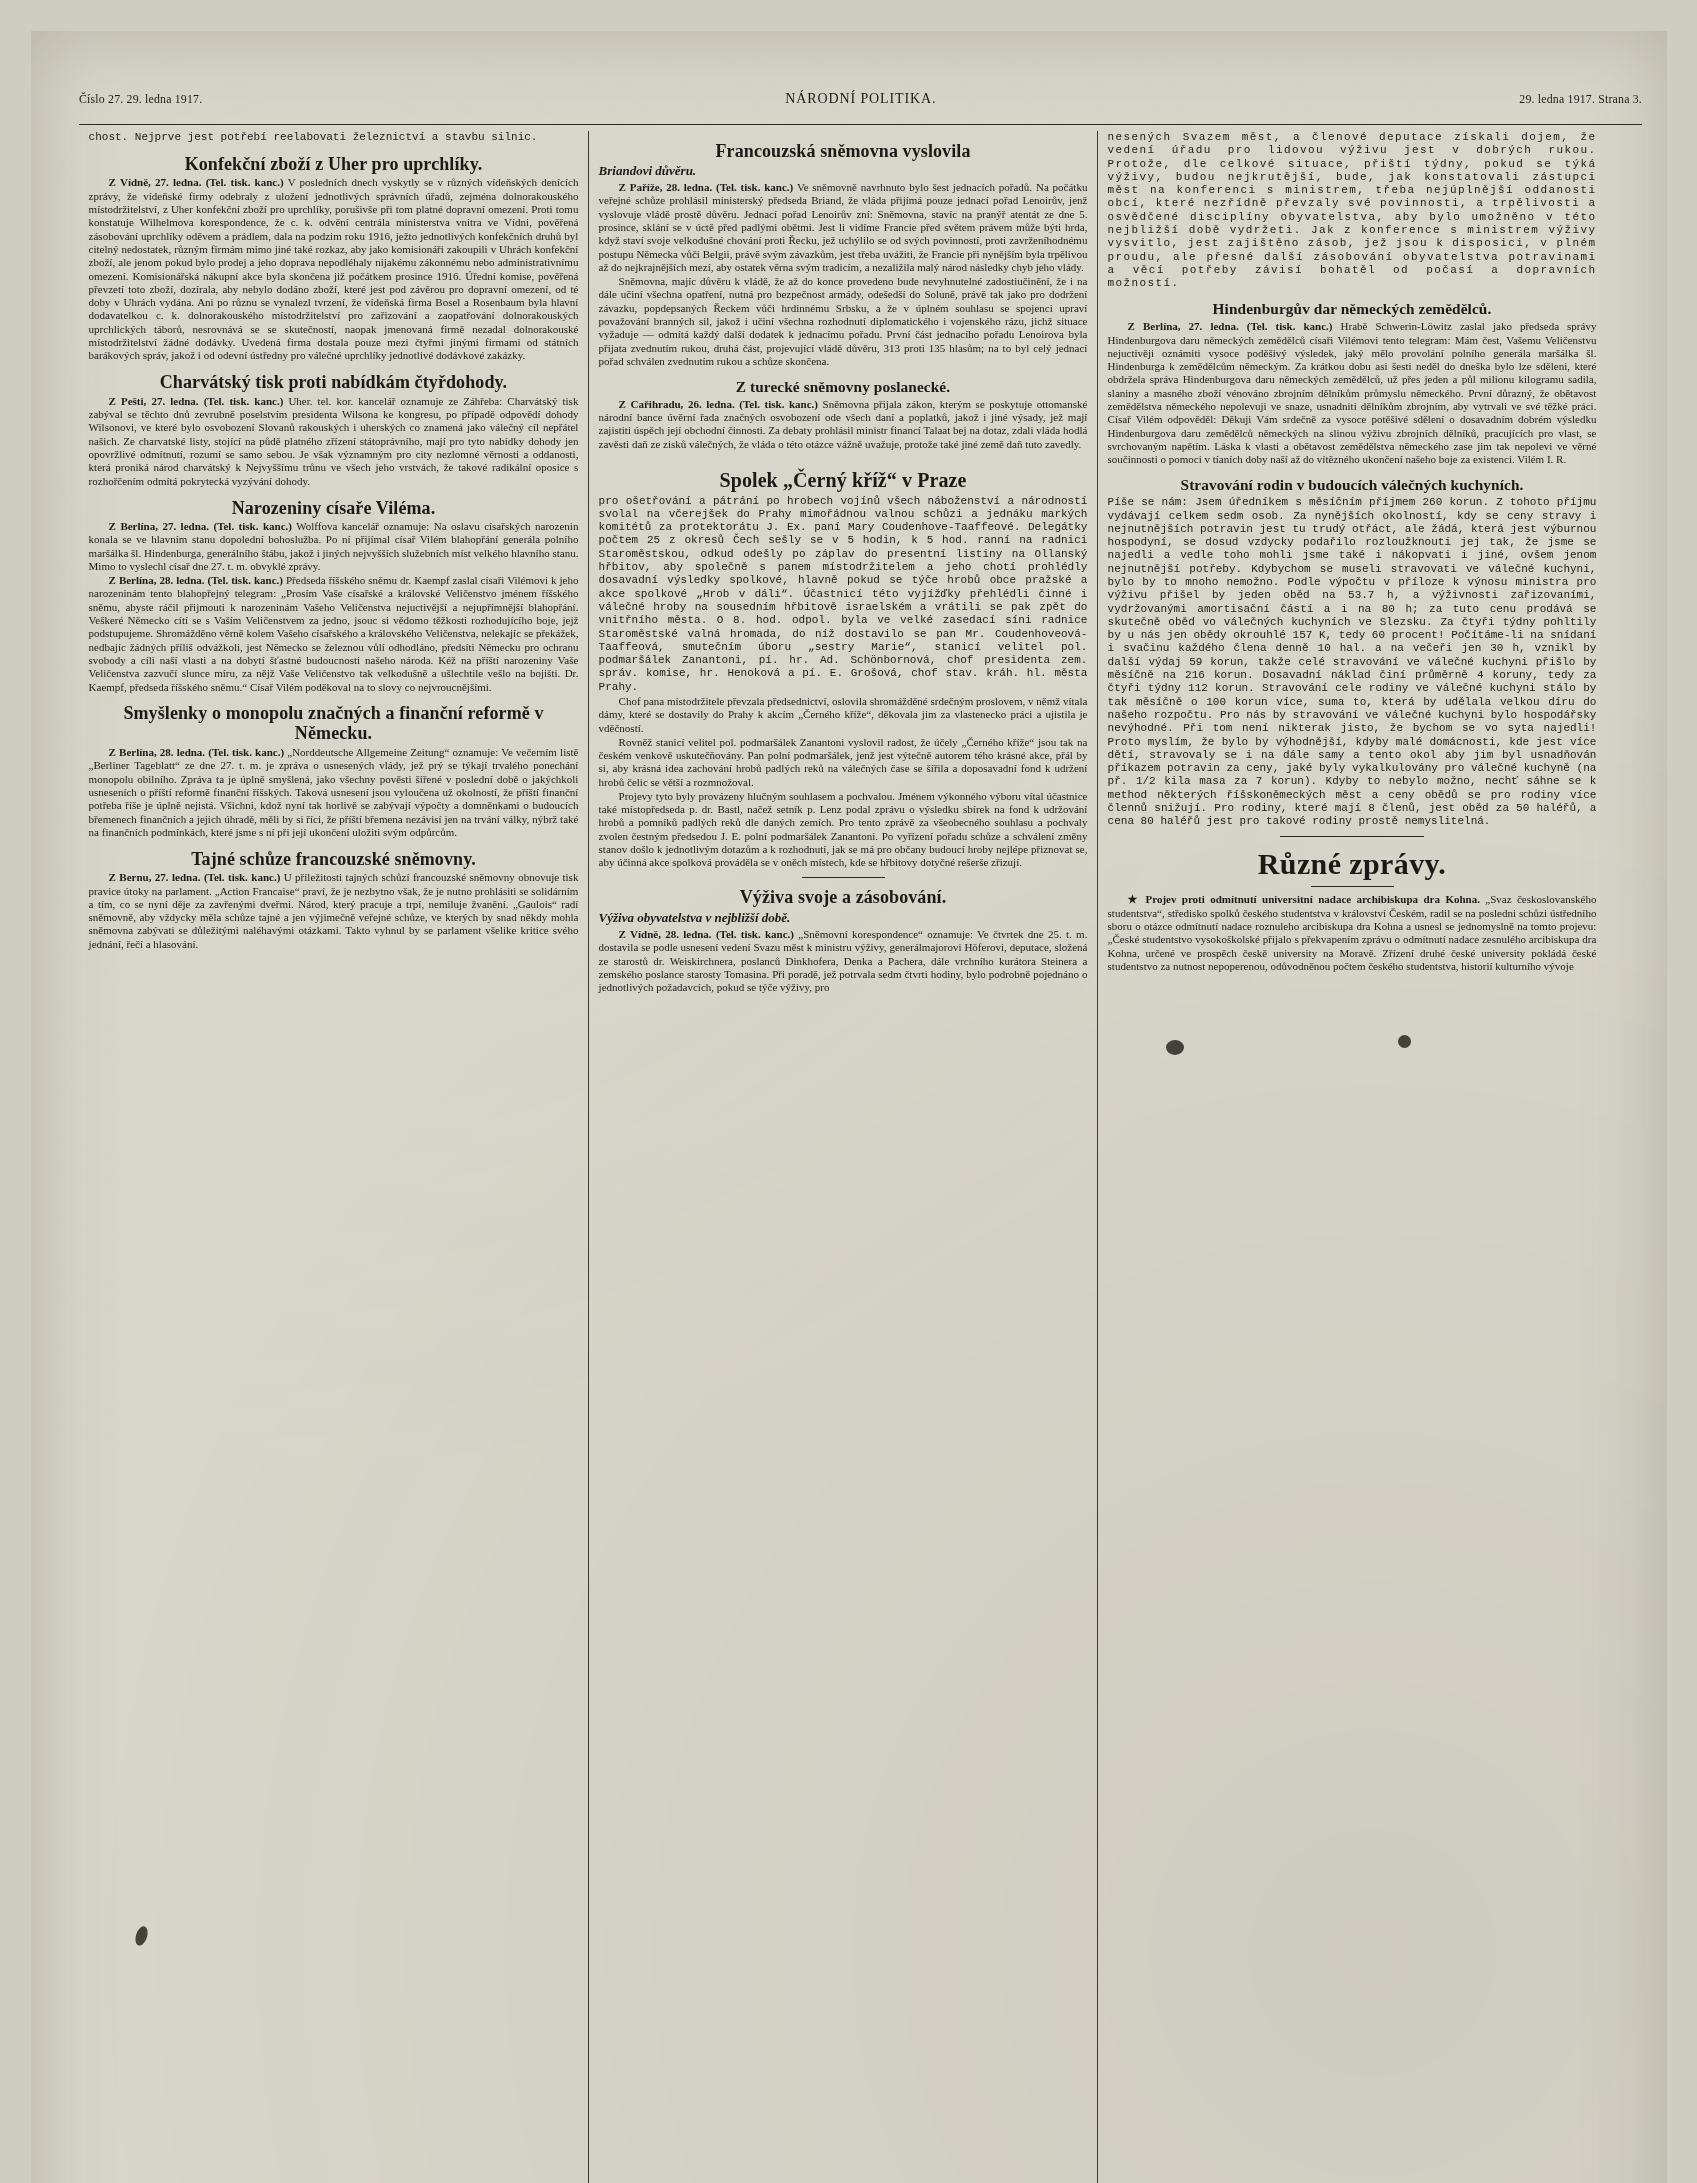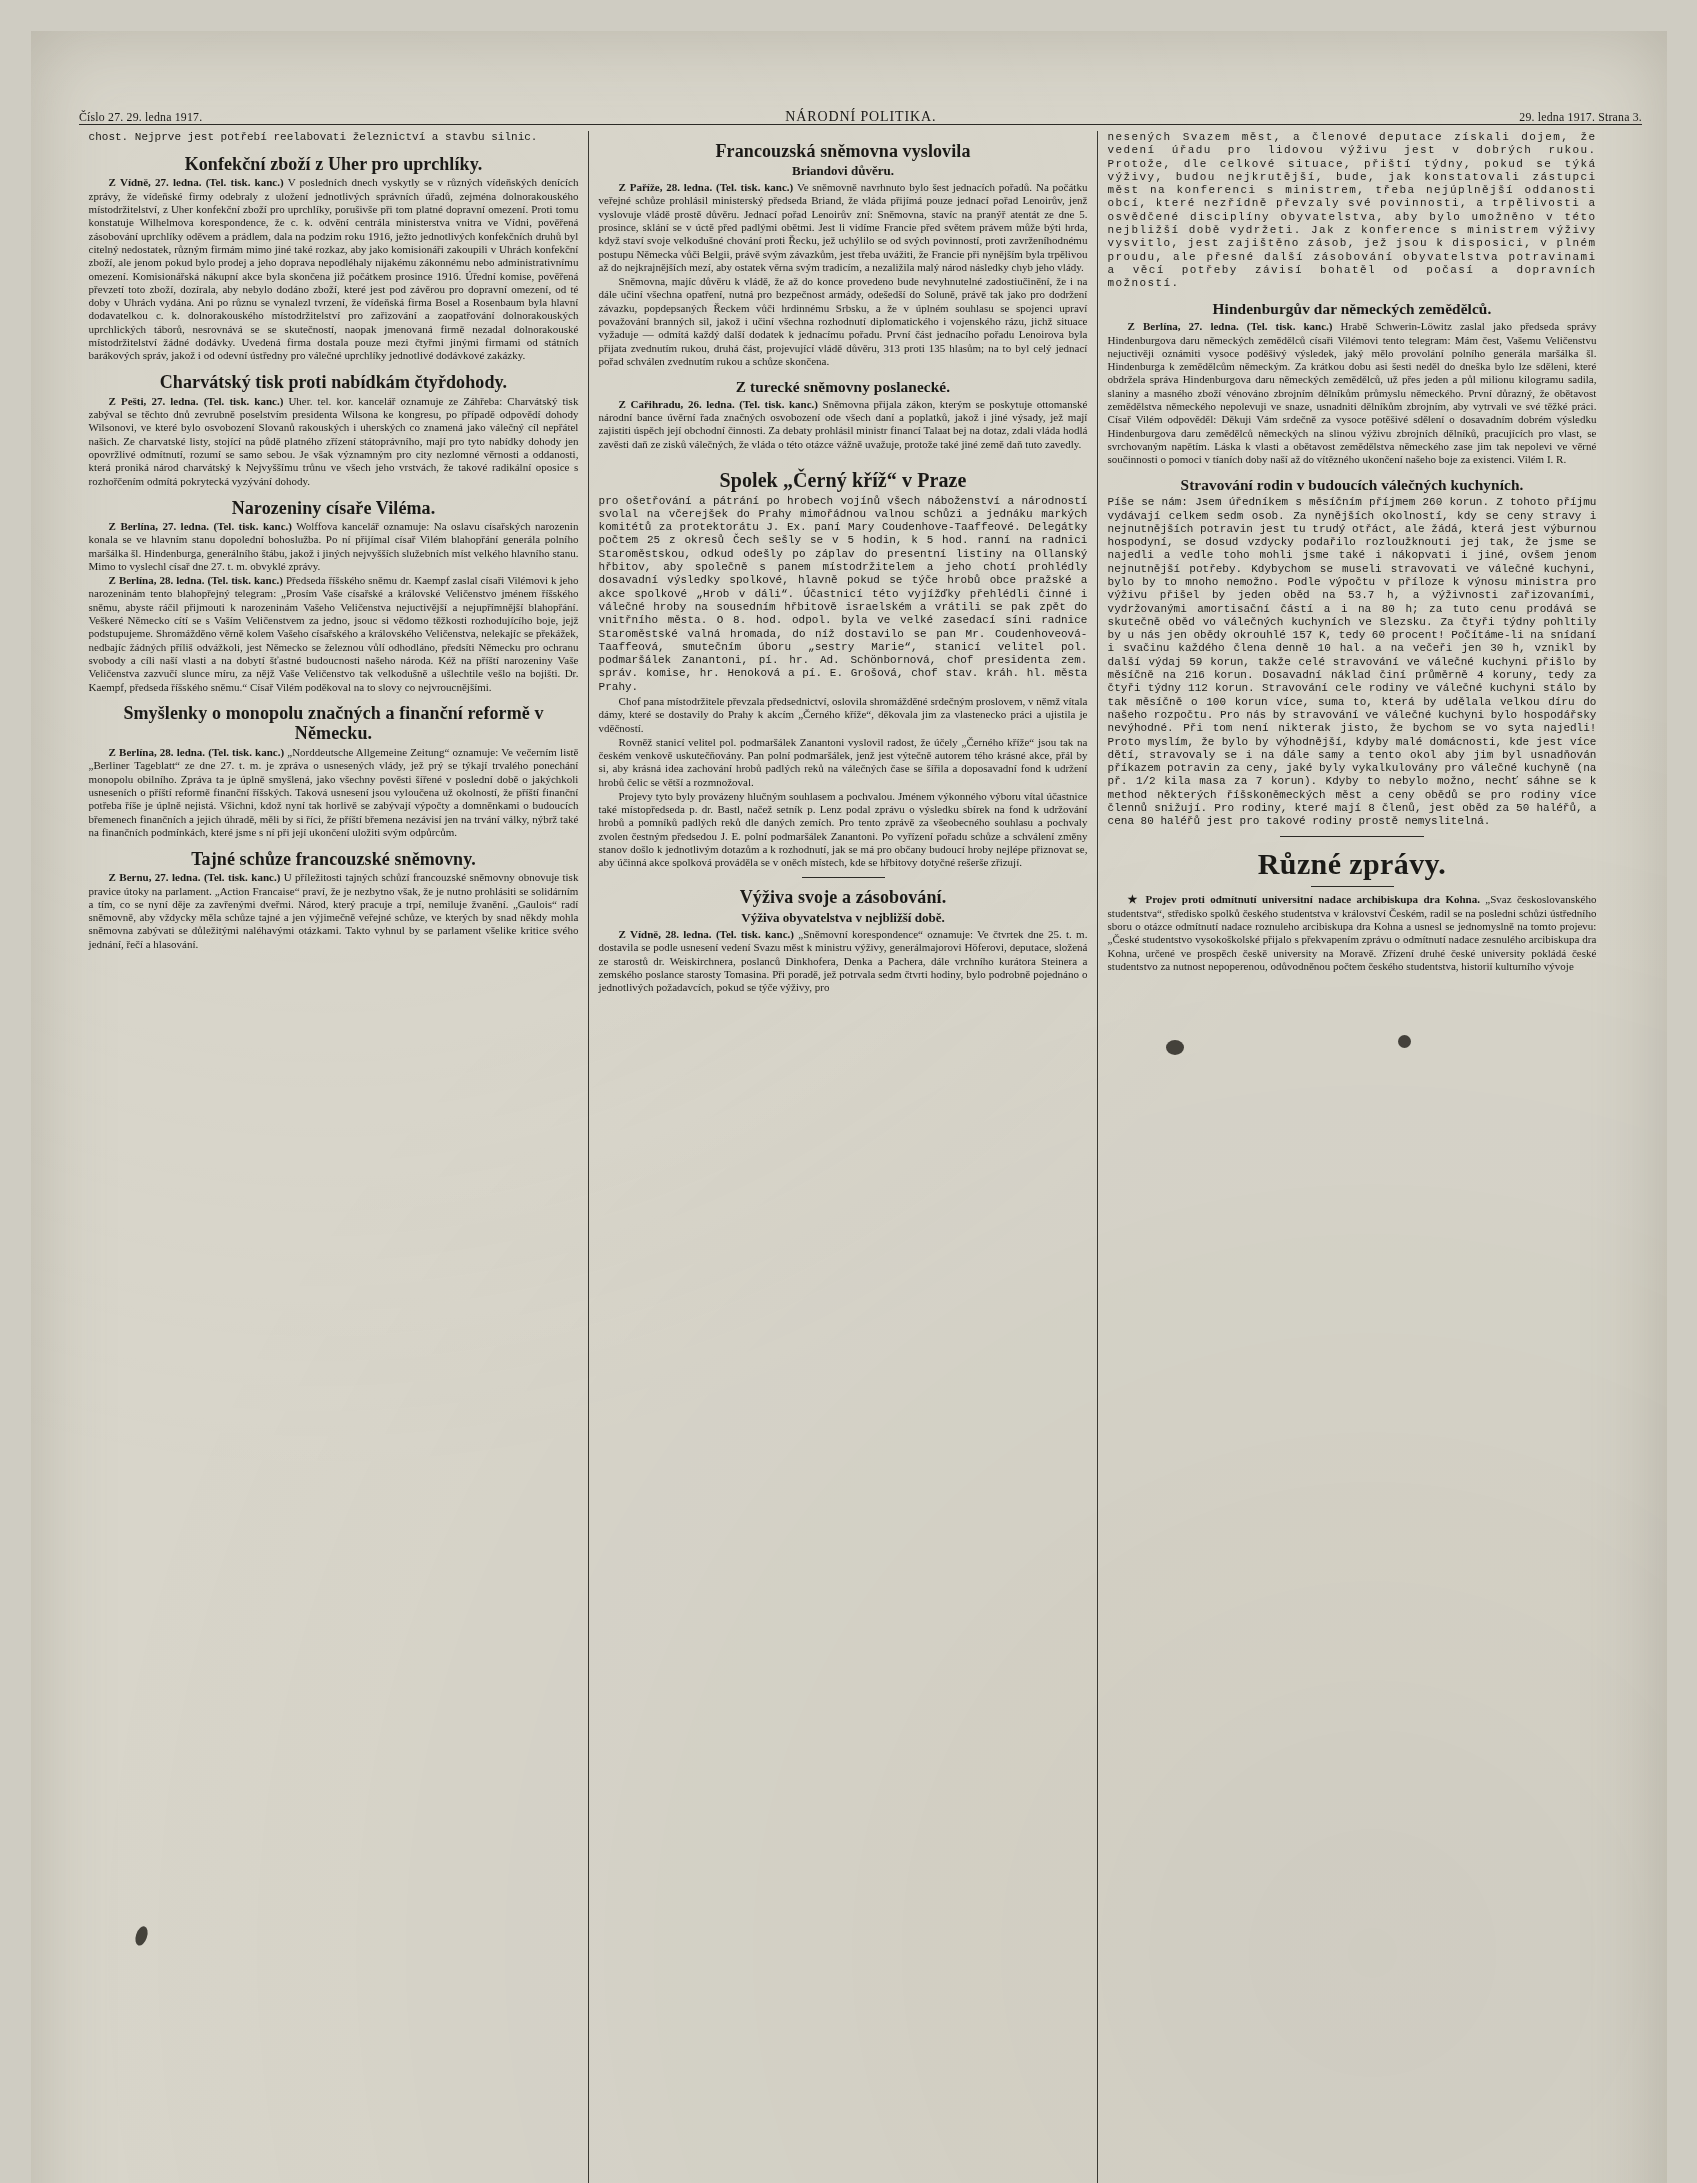--- a/index.html
+++ b/index.html
@@ -35,21 +35,21 @@
       radial-gradient(circle at 18% 12%, rgba(255,255,255,0.18), rgba(255,255,255,0) 45%),
       radial-gradient(circle at 82% 78%, rgba(90,85,70,0.10), rgba(0,0,0,0) 55%);
     mix-blend-mode: multiply;
     opacity: .6;
   }
 
   
   .masthead {
     position: absolute;
     left: 48px;
-    top: 78px;
+    top: 60px;
     width: 1563px;
     display: flex;
     align-items: baseline;
     justify-content: space-between;
     font-size: 11.8px;
     letter-spacing: 0.2px;
   }
   .masthead .m-left { white-space: nowrap; }
   .masthead .m-center {
     font-weight: normal;
@@ -99,22 +99,23 @@
     text-align: center;
     margin: 9.6px 0 2.6px 0;
     letter-spacing: 0.1px;
   }
   h2.head.sm { font-size: 15.3px; line-height: 17.5px; }
   h2.head.xl { font-size: 20px; line-height: 23px; margin-top: 18px; }
   h3.subhead {
     font-size: 13px;
     line-height: 15.3px;
     font-weight: bold;
-    text-align: center;
+    text-align: left;
     margin: 1.7px 0 2.6px 0;
+    font-style: italic;
   }
 
   p.par {
     margin: 0 0 0.9px 0;
     text-indent: 20px;
   }
   p.par.noind { text-indent: 0; font-family: Liberation Mono, monospace; }
   .dateline { font-weight: bold; }
   .sp { letter-spacing: 1.4px; }
   .bold { font-weight: bold; }

